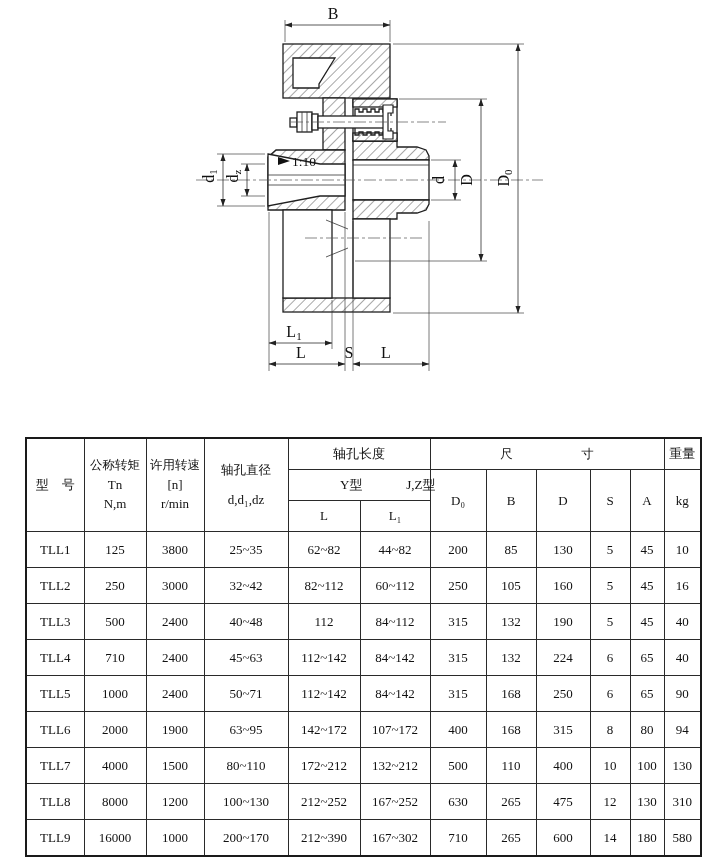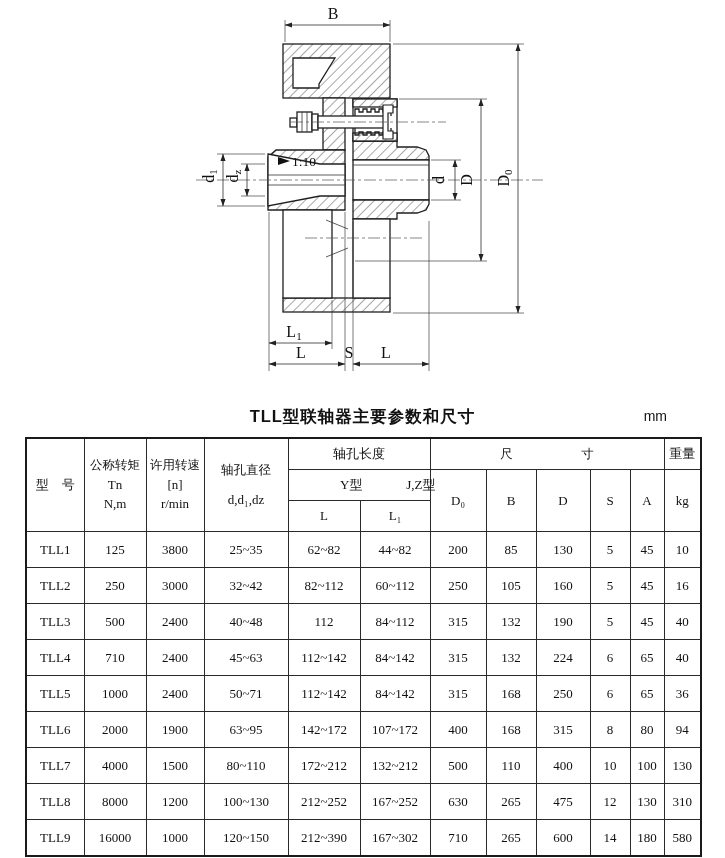--- a/index.html
+++ b/index.html
@@ -159,24 +159,20 @@
       <line class="dim" x1="269" y1="343" x2="332" y2="343" marker-start="url(#arr)" marker-end="url(#arr)"></line>
       <text class="dlab" x="294" y="337" text-anchor="middle"><tspan>L</tspan><tspan class="dsub" dy="3">1</tspan></text>
       <line class="dim" x1="269" y1="364" x2="345" y2="364" marker-start="url(#arr)" marker-end="url(#arr)"></line>
       <text class="dlab" x="301" y="358" text-anchor="middle">L</text>
       <text class="dlab" x="349" y="358" text-anchor="middle">S</text>
       <line class="dim" x1="353" y1="364" x2="429" y2="364" marker-start="url(#arr)" marker-end="url(#arr)"></line>
       <text class="dlab" x="386" y="358" text-anchor="middle">L</text>
     </g>
   </svg>
 
-  <div class="titlebar">
-    <div class="title">TLL型联轴器主要参数和尺寸</div>
-    <div class="unit">mm</div>
-  </div>
 
   <table class="params">
     <colgroup>
       <col style="width:58px">
         <col style="width:62px">
         <col style="width:58px">
         <col style="width:84px">
       <col style="width:72px">
         <col style="width:70px">
         <col style="width:56px">
@@ -299,21 +295,21 @@
           <td>1000</td>
           <td>2400</td>
           <td>50~71</td>
           <td>112~142</td>
           <td>84~142</td>
           <td>315</td>
           <td>168</td>
           <td>250</td>
           <td>6</td>
           <td>65</td>
-          <td>36</td>
+          <td>90</td>
         </tr>
         <tr>
           <td>TLL6</td>
           <td>2000</td>
           <td>1900</td>
           <td>63~95</td>
           <td>142~172</td>
           <td>107~172</td>
           <td>400</td>
           <td>168</td>
@@ -347,21 +343,21 @@
           <td>265</td>
           <td>475</td>
           <td>12</td>
           <td>130</td>
           <td>310</td>
         </tr>
         <tr>
           <td>TLL9</td>
           <td>16000</td>
           <td>1000</td>
-          <td>120~150</td>
+          <td>200~170</td>
           <td>212~390</td>
           <td>167~302</td>
           <td>710</td>
           <td>265</td>
           <td>600</td>
           <td>14</td>
           <td>180</td>
           <td>580</td>
         </tr>
       </tbody>

